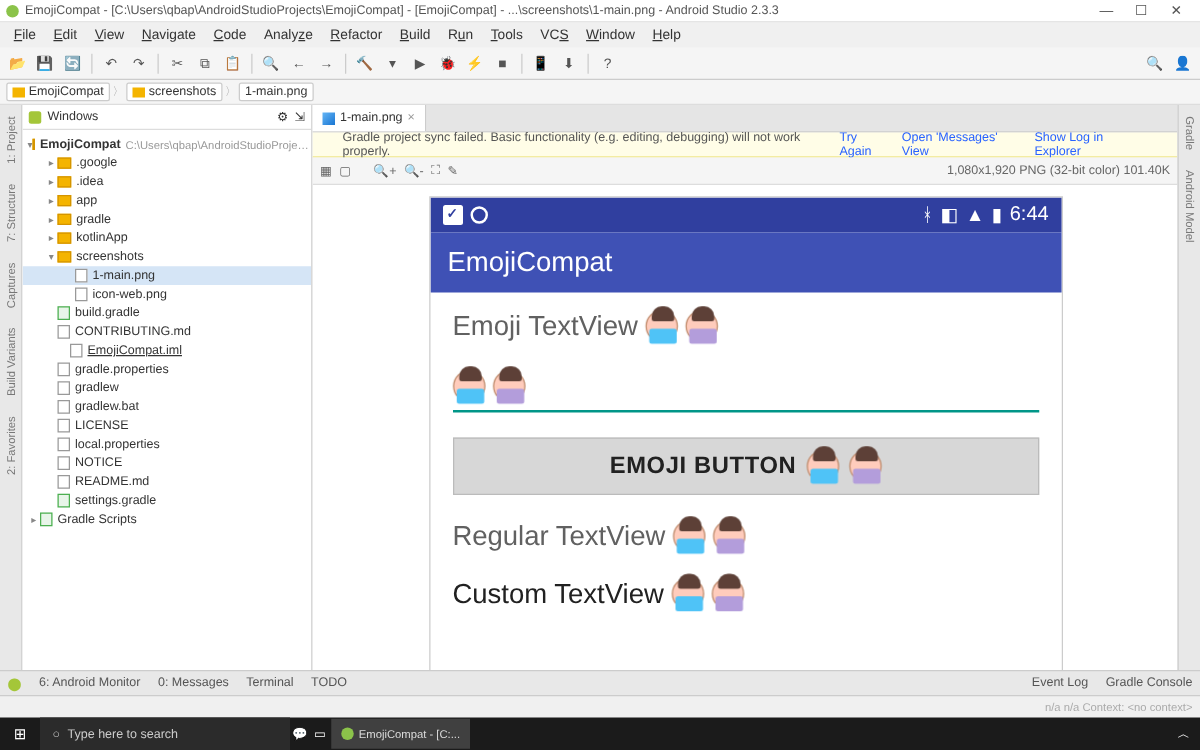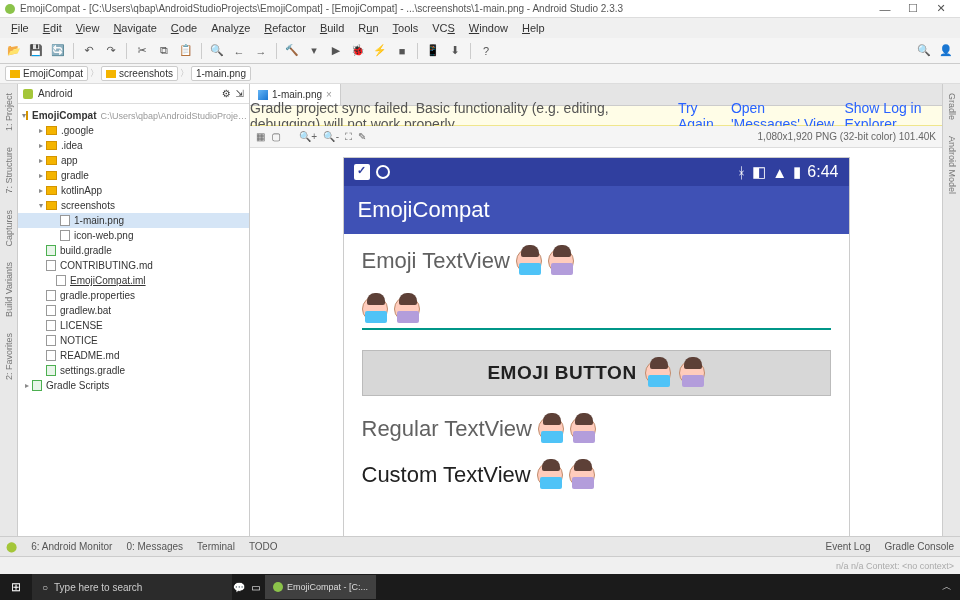--- a/index.html
+++ b/index.html
@@ -34,21 +34,21 @@
   .tree-row .file{width:10px;height:11px;background:#fff;border:1px solid #999;margin-right:4px}
   .tree-row .file.gr{border-color:#4caf50;background:#e8f5e9}
   .tree-row.sel{background:#d5e5f6}
   .tree-row .label{}
   .tree-row .sub{color:#999;font-size:9px;margin-left:4px}
   .editor{display:flex;flex-direction:column;overflow:hidden;background:#f0f0f0}
   .tabs{height:22px;display:flex;border-bottom:1px solid #ccc;background:#e5e5e5}
   .tab{display:flex;align-items:center;gap:4px;padding:0 8px;background:#fff;border-right:1px solid #ccc;font-size:10px}
   .tab .pic{width:10px;height:10px;background:linear-gradient(135deg,#64b5f6,#1976d2)}
   .tab .x{color:#999;font-size:10px}
-  .notice{height:20px;background:#fffde7;border-bottom:1px solid #f0e68c;display:flex;align-items:center;padding:0 0;font-size:14px;color:#555}
+  .notice{height:20px;background:#fffde7;border-bottom:1px solid #f0e68c;display:flex;align-items:center;padding:0 24px;font-size:10px;color:#555}
   .notice .spacer{flex:1}
   .notice .lnk{color:#2962ff;margin-left:10px;cursor:pointer}
   .imgbar{height:22px;display:flex;align-items:center;padding:0 6px;gap:6px;border-bottom:1px solid #ddd;background:#f5f5f5;font-size:10px;color:#666}
   .imgbar .meta{margin-left:auto}
   .canvas{flex:1;background:#fff;display:flex;justify-content:center;padding:10px 0;overflow:auto}
   .phone{width:505px;background:#fff;box-shadow:0 0 0 1px #ccc;height:395px;overflow:hidden}
   .status{height:28px;background:#303f9f;display:flex;align-items:center;padding:0 10px;color:#fff;gap:6px}
   .status .right{margin-left:auto;display:flex;gap:6px;align-items:center;font-size:15px}
   .appbar{height:48px;background:#3f51b5;color:#fff;display:flex;align-items:center;padding:0 14px;font-size:22px;font-weight:500}
   .body{padding:14px 18px;display:flex;flex-direction:column;gap:20px}
@@ -152,21 +152,21 @@
     <span class="vtext">1: Project</span>
     <span class="vtext">7: Structure</span>
     <span class="vtext">Captures</span>
     <span class="vtext">Build Variants</span>
     <span class="vtext">2: Favorites</span>
   </div>
 
   <div class="tree-panel">
     <div class="tree-head">
       <span class="droid"></span>
-      <span>Android</span>
+      <span>Windows</span>
       <span style="flex:1"></span>
       <span>⚙</span>
       <span>⇲</span>
     </div>
     <div class="tree-body" id="tree-body">
         <div class="tree-row" style="padding-left: 4px;">
           <span class="arw">▾</span>
           <span class="fold"></span>
           <b class="label">EmojiCompat</b>
           <span class="sub">C:\Users\qbap\AndroidStudioProje…</span>
@@ -227,26 +227,36 @@
           <span class="label">EmojiCompat.iml</span>
         </div>
         <div class="tree-row" style="padding-left: 18px;">
           <span class="arw"></span>
           <span class="file"></span>
           <span class="label">gradle.properties</span>
         </div>
         <div class="tree-row" style="padding-left: 18px;">
           <span class="arw"></span>
           <span class="file"></span>
+          <span class="label">gradlew</span>
+        </div>
+        <div class="tree-row" style="padding-left: 18px;">
+          <span class="arw"></span>
+          <span class="file"></span>
           <span class="label">gradlew.bat</span>
         </div>
         <div class="tree-row" style="padding-left: 18px;">
           <span class="arw"></span>
           <span class="file"></span>
           <span class="label">LICENSE</span>
+        </div>
+        <div class="tree-row" style="padding-left: 18px;">
+          <span class="arw"></span>
+          <span class="file"></span>
+          <span class="label">local.properties</span>
         </div>
         <div class="tree-row" style="padding-left: 18px;">
           <span class="arw"></span>
           <span class="file"></span>
           <span class="label">NOTICE</span>
         </div>
         <div class="tree-row" style="padding-left: 18px;">
           <span class="arw"></span>
           <span class="file"></span>
           <span class="label">README.md</span>

